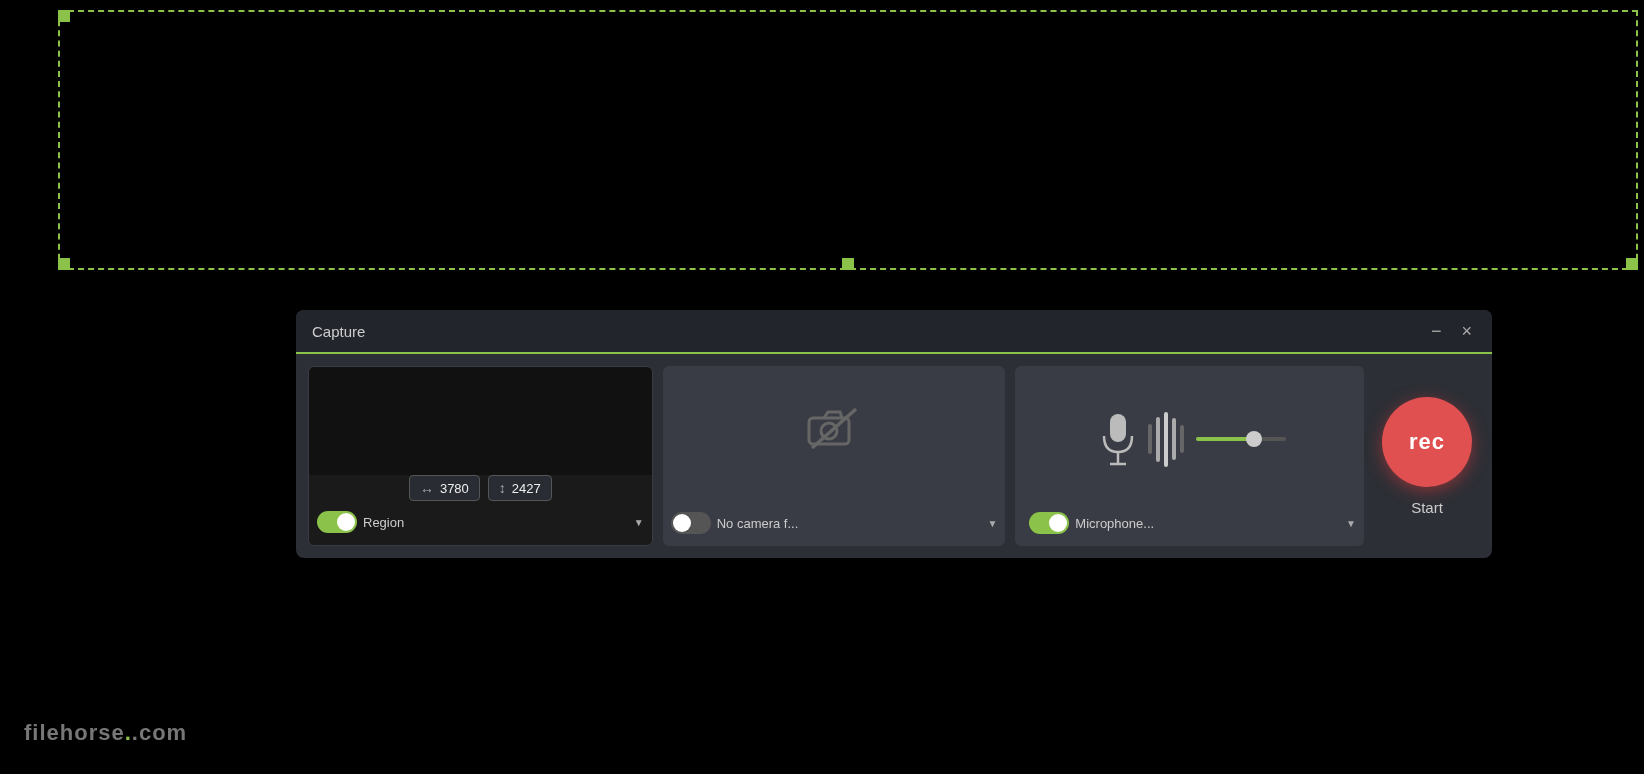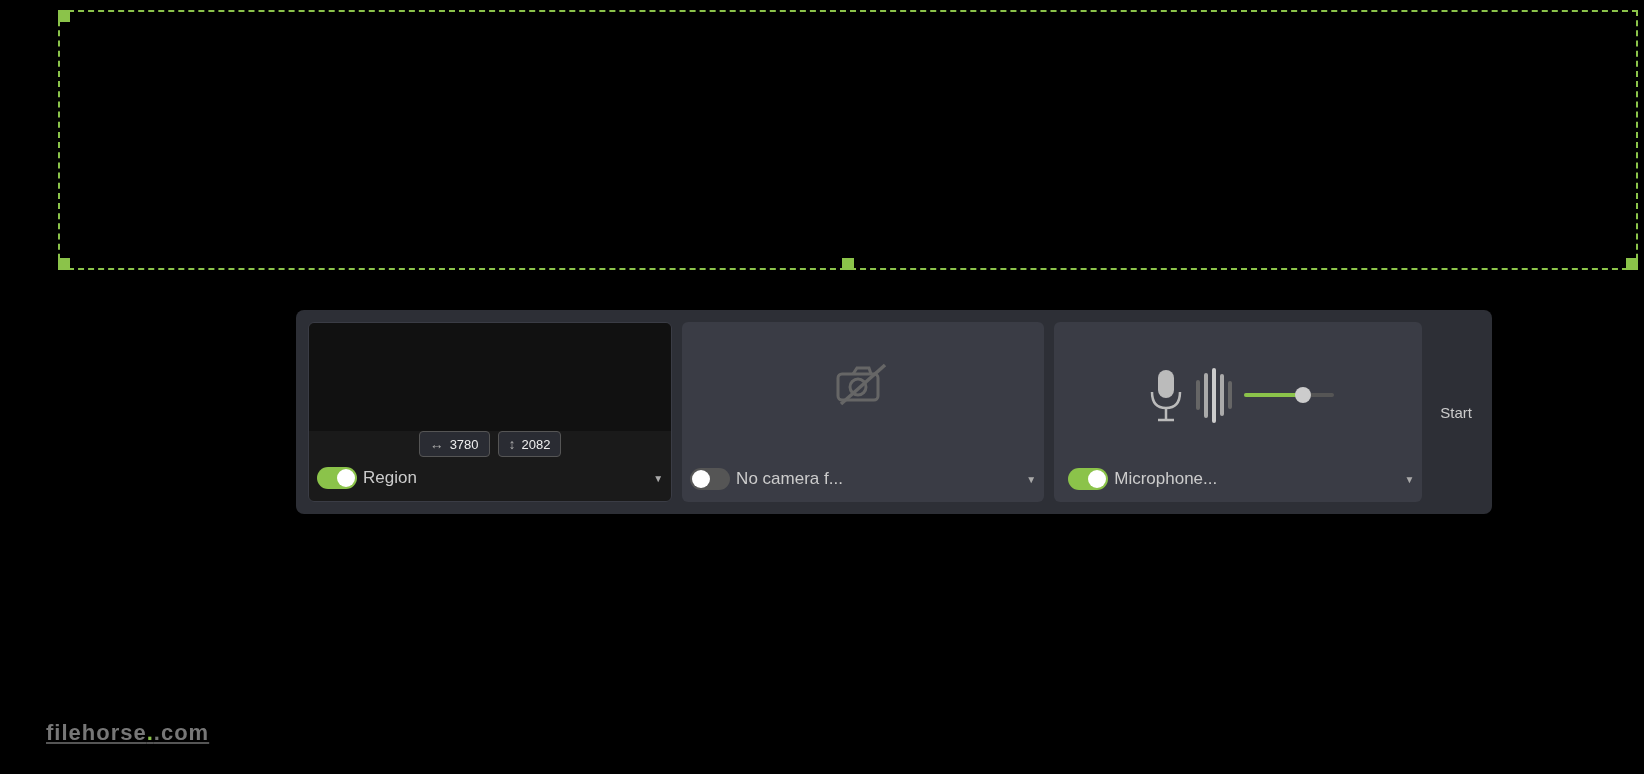--- a/index.html
+++ b/index.html
@@ -33,26 +33,25 @@
     }
     .handle-tl { top: -2px; left: -2px; }
     .handle-bl { bottom: -2px; left: -2px; }
     .handle-bm { bottom: -2px; left: 50%; transform: translateX(-50%); }
     .handle-br { bottom: -2px; right: -2px; }
 
     
     .watermark {
       position: absolute;
       bottom: 28px;
-      left: 46px;
+      left: 24px;
       color: #555;
       font-size: 22px;
       font-weight: bold;
       letter-spacing: 1px;
-      text-decoration: underline;
     }
     .watermark span { color: #777; }
     .watermark .dot { color: #8bc34a; }
 
     
     .capture-dialog {
       position: absolute;
       top: 310px;
       left: 296px;
       width: 1196px;
@@ -188,21 +187,21 @@
       position: absolute;
       top: 2px;
       transition: left 0.15s;
     }
 
     .toggle.on .toggle-knob { left: 20px; }
     .toggle.off .toggle-knob { left: 2px; }
 
     .panel-label {
       color: #ccc;
-      font-size: 17px;
+      font-size: 13px;
       flex: 1;
       white-space: nowrap;
       overflow: hidden;
       text-overflow: ellipsis;
     }
 
     .dropdown-arrow {
       color: #aaa;
       font-size: 10px;
       cursor: pointer;
@@ -308,33 +307,40 @@
   <div class="handle handle-bm"></div>
   <div class="handle handle-br"></div>
 </div>
 
 <div class="watermark">
   <span>filehorse</span><span class="dot">.</span><span>.com</span>
 </div>
 
 <div class="capture-dialog">
 
+  <div class="dialog-titlebar">
+    <span class="dialog-title">Capture</span>
+    <div class="dialog-controls">
+      <button class="dialog-btn">−</button>
+      <button class="dialog-btn">×</button>
+    </div>
+  </div>
 
   <div class="dialog-body">
 
     <div class="panel region-panel">
       <div class="region-preview"></div>
       <div class="region-dims">
         <div class="dim-box">
           <span class="dim-arrow">↔</span>
           <span>3780</span>
         </div>
         <div class="dim-box">
           <span class="dim-arrow">↕</span>
-          <span>2082</span>
+          <span>2427</span>
         </div>
       </div>
       <div class="panel-bottom">
         <div class="toggle on">
           <div class="toggle-knob"></div>
         </div>
         <span class="panel-label">Region</span>
         <span class="dropdown-arrow">▼</span>
       </div>
     </div>
@@ -393,17 +399,18 @@
         <div class="toggle on">
           <div class="toggle-knob"></div>
         </div>
         <span class="panel-label">Microphone...</span>
         <span class="dropdown-arrow">▼</span>
       </div>
     </div>
 
 
     <div class="rec-section">
+      <button class="rec-button">rec</button>
       <span class="start-label">Start</span>
     </div>
 
   </div>
 </div>
 
 </body></html>

